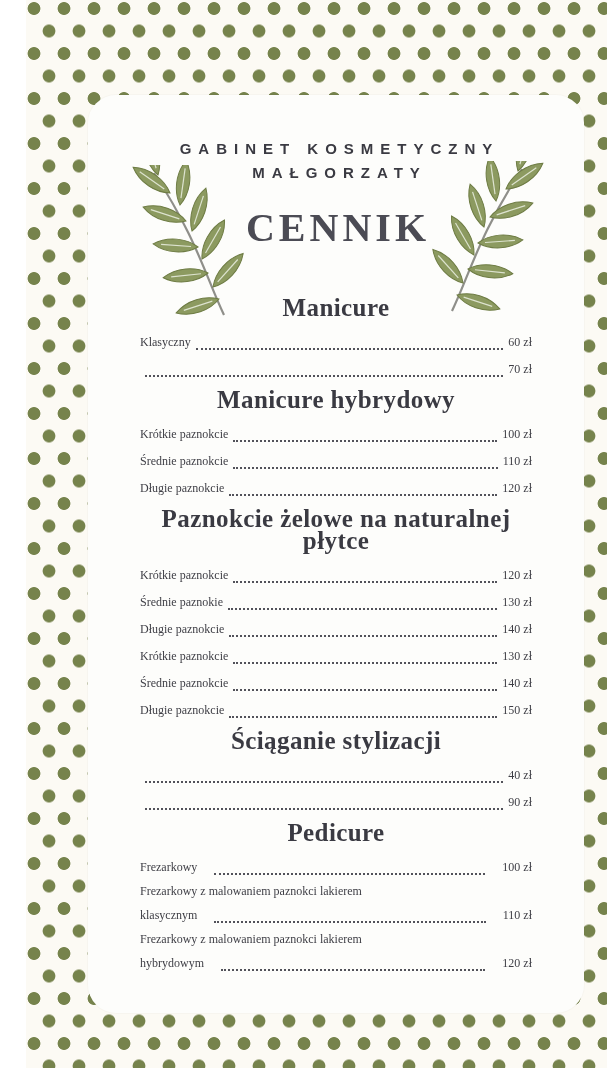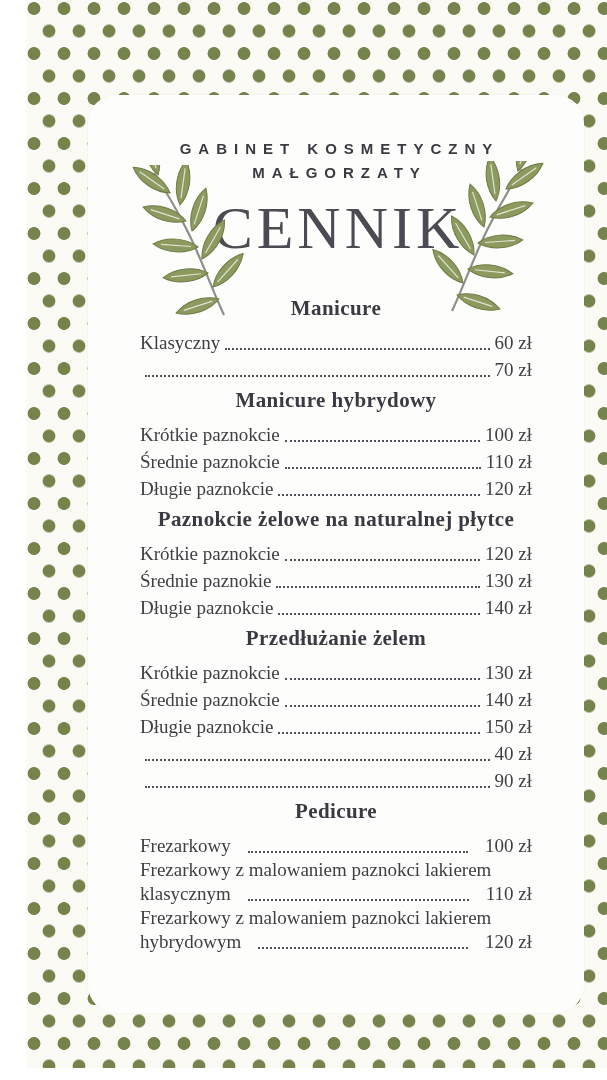--- a/index.html
+++ b/index.html
@@ -45,22 +45,22 @@
     font-size:15px;
     font-weight:700;
     letter-spacing:7px;
     margin-right:-7px;
     color:var(--heading-color);
     text-align:center;
     line-height:24px;
   }
   .big-title{
     font-family:"Liberation Serif", serif;
-    font-size:60px;
-    font-weight:400;
+    font-size:40px;
+    font-weight:700;
     letter-spacing:4px;
     margin-right:-4px;
     color:var(--title-color);
     text-align:center;
     margin-top:10px;
     line-height:66px;
   }
   .branch{
     position:absolute;
     top:70px;
@@ -71,32 +71,32 @@
   .branch-right{right:0px; top:66px; transform:scaleX(-1);}
   .branch svg{width:100%;height:100%;}
   .leaf{fill:var(--leaf-fill);stroke:var(--leaf-stroke);stroke-width:1;}
   .rib{stroke:var(--leaf-rib);stroke-width:1.2;fill:none;}
   .stem{stroke:var(--stem-color);stroke-width:2.2;fill:none;}
 
   .price-list{margin-top:36px;}
   .section{margin:0;}
   .section-heading{
     font-family:"Liberation Serif", serif;
-    font-size:21px;
+    font-size:25px;
     font-weight:700;
     letter-spacing:0.4px;
     color:var(--heading-color);
     text-align:center;
     line-height:22px;
     margin:8px 0 12px 0;
   }
   .row{
     display:flex;
     align-items:baseline;
-    font-size:19px;
+    font-size:12px;
     line-height:23px;
     color:var(--text-color);
     margin-bottom:4px;
   }
   .row .label{white-space:nowrap;}
   .leader{
     flex:1;
     align-self:flex-end;
     margin:0 5px 4px 5px;
     border-bottom:2px dotted #52525a;
@@ -216,21 +216,20 @@
 
   <div class="row">
     <span class="label">Długie paznokcie</span>
     <span class="leader"></span>
     <span class="price">140 zł</span>
   </div>
 </div>
   </div>
 
   <div class="section">
-    <div class="section-heading">Przedłużanie żelem</div>
     <div class="section-rows">
   <div class="row">
     <span class="label">Krótkie paznokcie</span>
     <span class="leader"></span>
     <span class="price">130 zł</span>
   </div>
 
   <div class="row">
     <span class="label">Średnie paznokcie</span>
     <span class="leader"></span>
@@ -239,20 +238,21 @@
 
   <div class="row">
     <span class="label">Długie paznokcie</span>
     <span class="leader"></span>
     <span class="price">150 zł</span>
   </div>
 </div>
   </div>
 
   <div class="section">
+    <div class="section-heading">Ściąganie stylizacji</div>
     <div class="section-rows">
   <div class="row">
     <span class="leader"></span>
     <span class="price">40 zł</span>
   </div>
 
   <div class="row">
     <span class="leader"></span>
     <span class="price">90 zł</span>
   </div>

